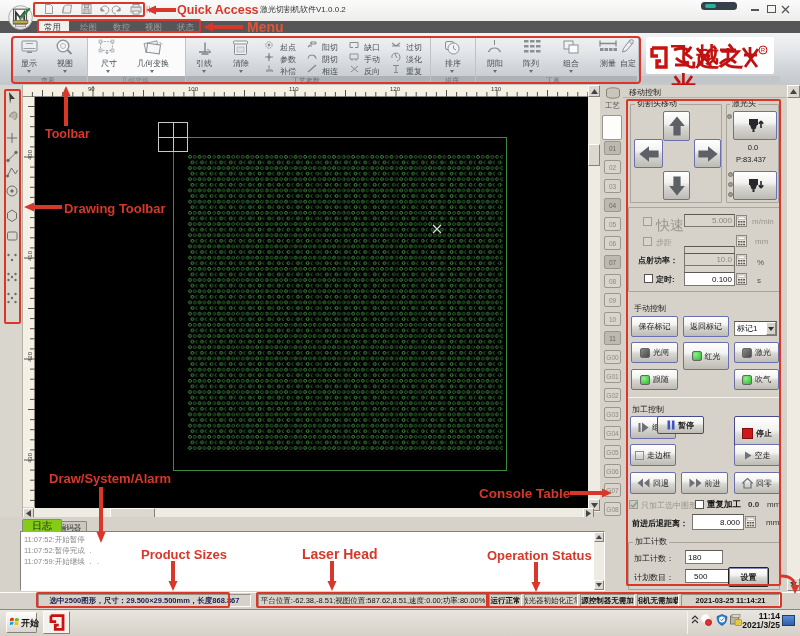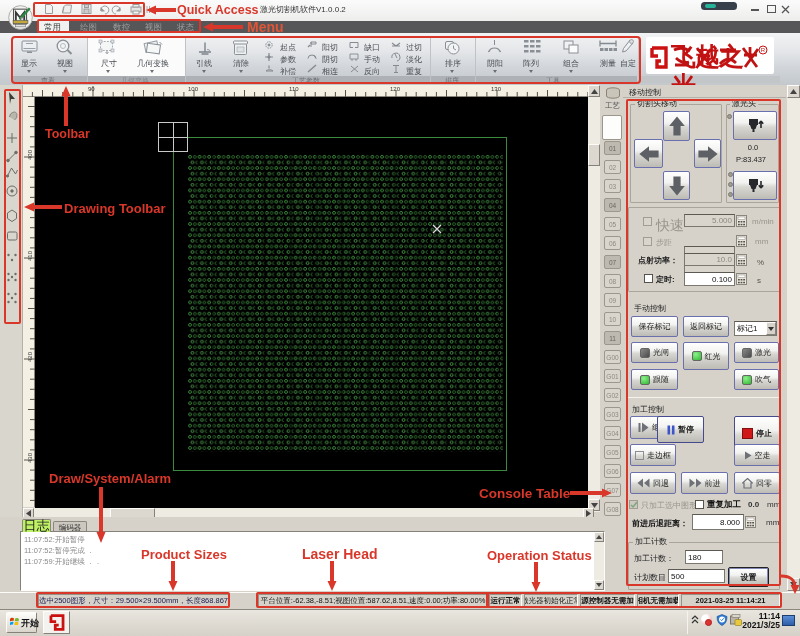--- a/index.html
+++ b/index.html
@@ -493,21 +493,21 @@
 <div class="a" style="left:604px;top:445px;width:17px;height:14px;background:#d9d5cd;border:1px solid #9b978c;border-radius:2px;font-size:6.5px;color:#8d897f;text-align:center;line-height:13px">G05</div>
 <div class="a" style="left:604px;top:464px;width:17px;height:14px;background:#d9d5cd;border:1px solid #9b978c;border-radius:2px;font-size:6.5px;color:#8d897f;text-align:center;line-height:13px">G06</div>
 <div class="a" style="left:604px;top:483px;width:17px;height:14px;background:#d9d5cd;border:1px solid #9b978c;border-radius:2px;font-size:6.5px;color:#8d897f;text-align:center;line-height:13px">G07</div>
 <div class="a" style="left:604px;top:502px;width:17px;height:14px;background:#d9d5cd;border:1px solid #9b978c;border-radius:2px;font-size:6.5px;color:#8d897f;text-align:center;line-height:13px">G08</div>
 <div class="a" style="left:604px;top:521px;width:17px;height:14px;background:#d9d5cd;border:1px solid #9b978c;border-radius:2px;font-size:6.5px;color:#8d897f;text-align:center;line-height:13px">G09</div>
 <div class="a" style="left:604px;top:540px;width:17px;height:14px;background:#d9d5cd;border:1px solid #9b978c;border-radius:2px;font-size:6.5px;color:#8d897f;text-align:center;line-height:13px">G10</div>
 <div class="a" style="left:604px;top:559px;width:17px;height:14px;background:#d9d5cd;border:1px solid #9b978c;border-radius:2px;font-size:6.5px;color:#8d897f;text-align:center;line-height:13px">G11</div>
 
 <div class="a" style="left:0;top:517px;width:623px;height:75px;background:#d6d2ca"></div>
 
-<div class="a" style="left:22px;top:519px;width:29px;height:13px;background:#bef264;border:1px solid #8a877e;border-bottom:none;border-radius:2px 2px 0 0;font-size:13px;color:#222;text-align:center;line-height:12px;z-index:2">日志</div>
+<div class="a" style="left:22px;top:519px;width:40px;height:13px;background:#84cc16;border:1px solid #8a877e;border-bottom:none;border-radius:2px 2px 0 0;font-size:10px;color:#222;text-align:center;line-height:12px;z-index:2">日志</div>
 <div class="a" style="left:53px;top:521px;width:34px;height:11px;background:#ccc8bf;border:1px solid #8a877e;border-bottom:none;border-radius:2px 2px 0 0;font-size:7.5px;color:#333;text-align:center;line-height:11px">编码器</div>
 
 <div class="a" style="left:20px;top:531px;width:585px;height:60px;background:#fff;border:1px solid;border-color:#84817a #fdfcf8 #fdfcf8 #84817a"></div>
 <div class="a" style="left:24px;top:534px;font-size:7.5px;color:#8a8a8a;line-height:11px">11:07:52:开始暂停<br>11:07:52:暂停完成 ．<br>11:07:59:开始继续 ．．</div>
 
 <div class="a" style="left:594px;top:532px;width:10px;height:58px;background:#eeebe2"></div>
 <div class="sbtn" style="left:594px;top:532px;width:10px;height:10px">
     <svg width="6" height="4" viewBox="0 0 6 4">
       <path d="M3 0 L6 4 H0 z" fill="#444"></path>
     </svg>
@@ -653,21 +653,21 @@
 <div class="btn" style="left:734px;top:342px;width:45px;height:21px"><span class="led ledd"></span>激光</div>
 <div class="btn" style="left:631px;top:369px;width:47px;height:21px"><span class="led ledg"></span>跟随</div>
 <div class="btn" style="left:734px;top:369px;width:45px;height:21px"><span class="led ledg"></span>吹气</div>
 <div class="a" style="left:628px;top:397px;width:152px;height:1px;background:#b9b5ac;border-bottom:1px solid #f5f3ee"></div>
 
 <div class="a" style="left:632px;top:404px;font-size:8px;color:#222">加工控制</div>
 <div class="btn" style="left:630px;top:416px;width:46px;height:23px"><svg width="11" height="11" viewBox="0 0 11 11">
       <rect x="0.5" y="1" width="2" height="9" fill="#6d7077"></rect>
       <path d="M4 0.5 L10.5 5.5 L4 10.5 z" fill="#6d7077"></path>
     </svg>继续</div>
-<div class="btn" style="left:657px;top:416px;width:47px;height:27px;border-color:#454a8e">
+<div class="btn" style="left:657px;top:416px;width:47px;height:18px;border-color:#454a8e">
     <svg width="8" height="10" viewBox="0 0 8 10">
       <rect x="0.5" y="0.5" width="2.6" height="9" fill="#3c55c8"></rect>
       <rect x="4.9" y="0.5" width="2.6" height="9" fill="#3c55c8"></rect>
     </svg>
     <b>暂停</b>
   </div>
 <div class="btn" style="left:734px;top:416px;width:46px;height:35px;border-color:#454a8e">
     <span style="width:11px;height:11px;background:#d01818;border:1px solid #801010;display:inline-block"></span>
     <b>停止</b>
   </div>
@@ -708,39 +708,39 @@
       <rect x="7.2" y="8.8" width="1.8" height="1.5"></rect>
     </g>
   </svg>
 <div class="a" style="left:766px;top:518px;font-size:8px;color:#333">mm</div>
 
 <div class="gb" style="left:628px;top:542px;width:152px;height:48px"></div>
 <div class="gbl" style="left:633px;top:538px">加工计数</div>
 <div class="a" style="left:634px;top:553px;font-size:8px;color:#222">加工计数：</div>
 <div class="inp" style="left:685px;top:550px;width:38px;height:14px;padding-left:2px">180</div>
 <div class="a" style="left:634px;top:572px;font-size:8px;color:#222">计划数目：</div>
-<div class="inp" style="left:668px;top:569px;width:57px;height:14px;padding-left:2px">500</div>
+<div class="inp" style="left:685px;top:569px;width:48px;height:14px;padding-left:8px">500</div>
 <div class="btn" style="left:728px;top:567px;width:41px;height:20px;border:1px solid #222;box-shadow:0 0 0 1px #8288b8 inset">
     <b>设置</b>
   </div>
 
 <div class="a" style="left:787px;top:85px;width:13px;height:507px;background:#eeebe2"></div>
 <div class="sbtn" style="left:787px;top:85px;width:13px;height:13px">
     <svg width="7" height="5" viewBox="0 0 7 5">
       <path d="M3.5 0 L7 5 H0 z" fill="#444"></path>
     </svg>
   </div>
 <div class="sbtn" style="left:787px;top:578px;width:13px;height:13px">
     <svg width="7" height="5" viewBox="0 0 7 5">
       <path d="M3.5 5 L7 0 H0 z" fill="#444"></path>
     </svg>
   </div>
 
 <div class="a" style="left:0;top:592px;width:800px;height:17px;background:#d6d2ca;border-top:1px solid #fdfcf8"></div>
-<div class="seg" style="left:38px;width:191px;font-weight:normal;color:#1a1a50">选中2500图形，尺寸：29.500×29.500mm，长度868.867</div>
+<div class="seg" style="left:38px;width:213px;font-weight:bold;color:#1a1a50">选中2500图形，尺寸：29.500×29.500mm，长度868.867</div>
 <div class="seg" style="left:258px;width:230px;font-weight:normal">平台位置:-62.38,-8.51;视图位置:587.62,8.51,速度:0.00;功率:80.00%</div>
 <div class="seg" style="left:489px;width:33px;font-weight:bold">运行正常</div>
 <div class="seg" style="left:524px;width:54px;font-weight:normal">激光器初始化正常</div>
 <div class="seg" style="left:580px;width:55px;font-weight:bold">光源控制器无需加载</div>
 <div class="seg" style="left:637px;width:42px;font-weight:bold">相机无需加载</div>
 <div class="seg" style="left:681px;width:99px;font-weight:bold">2021-03-25 11:14:21</div>
 
 <div class="a" style="left:0;top:609px;width:800px;height:27px;background:linear-gradient(#e9e6df,#d5d1c8);border-top:1px solid #8a877e"></div>
 
 <div class="a" style="left:6px;top:612px;width:31px;height:21px;background:linear-gradient(#fdfdfb,#d9d5cc);border:1px solid;border-color:#fdfcf8 #84817a #84817a #fdfcf8;border-radius:2px"></div>

